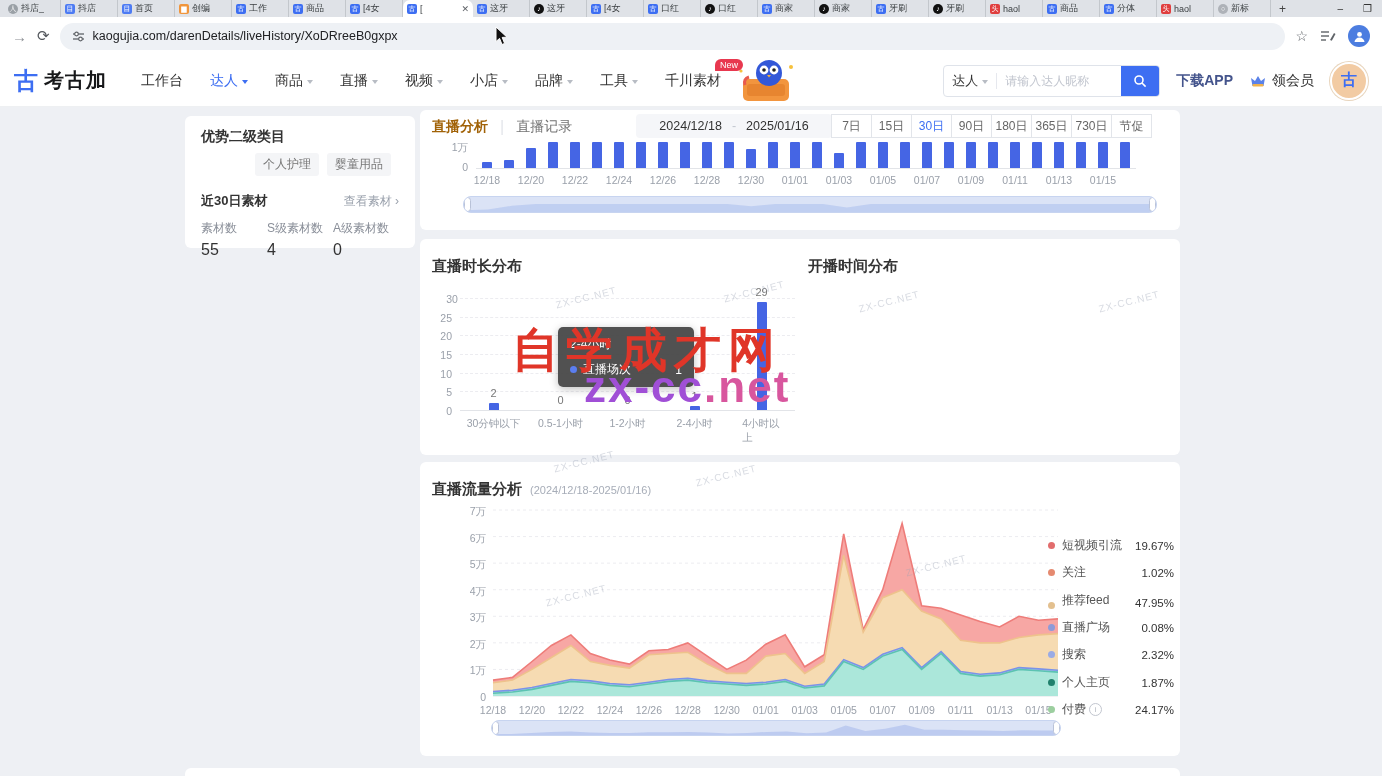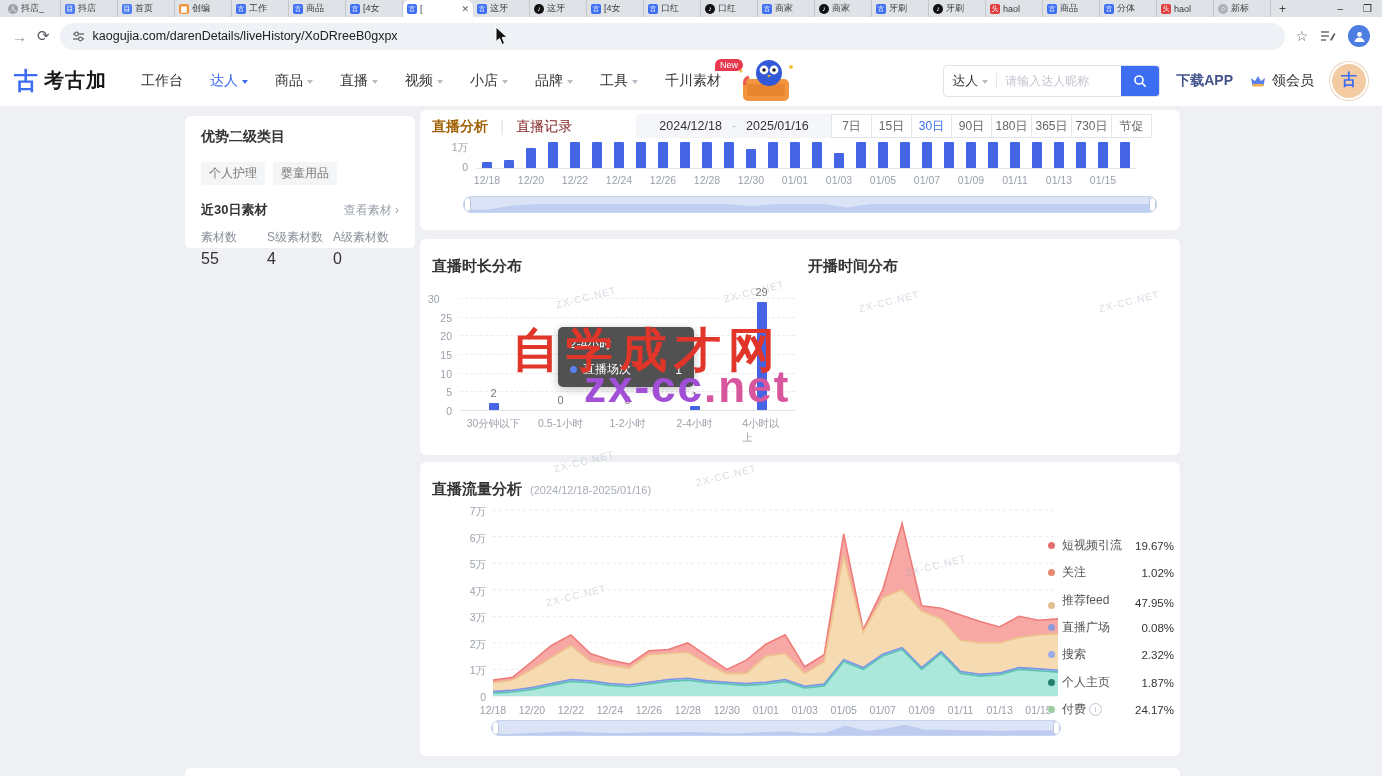--- a/index.html
+++ b/index.html
@@ -45,21 +45,21 @@
   
   .content{position:absolute;top:108px;left:0;right:0;bottom:0;}
   .card{position:absolute;background:#fff;border-radius:6px;box-sizing:border-box;}
   .ptitle{font-size:15px;font-weight:bold;color:#333;}
   .pill{display:inline-block;background:#f4f5f7;color:#777;font-size:12px;border-radius:3px;padding:3px 8px;margin-right:8px;}
   .statlabel{font-size:12px;color:#8a8f99;}
   .statval{font-size:16px;color:#333;margin-top:4px;}
   .link{font-size:12px;color:#9aa1ac;}
   
   .ftab-active{font-size:14px;color:#a16207;font-weight:bold;}
-  .ftab{font-size:14px;color:#7f1d1d;}
+  .ftab{font-size:14px;color:#737373;}
   .fsep{color:#e3e5ea;margin:0 12px;}
   .datebox{position:absolute;left:216px;top:4px;width:196px;height:24px;background:#f5f6f9;border-radius:4px;display:flex;align-items:center;justify-content:center;gap:10px;font-size:12.5px;color:#333;}
   .daybtn{width:41px;height:24px;border:1px solid #e2e5ea;background:#fff;box-sizing:border-box;display:flex;align-items:center;justify-content:center;font-size:12px;color:#666;margin-left:-1px;}
   .daybtn.on{color:#3d6ef2;position:relative;z-index:1;border-color:#e2e5ea;}
   .axis-lab{position:absolute;font-size:10.5px;color:#9aa0aa;}
   .xlab{position:absolute;font-size:10.5px;color:#9aa0aa;transform:translateX(-50%);}
   .gridline{position:absolute;border-top:1px dashed #ececf0;}
   .gridline.solid{border-top:1px solid #e2e4e8;}
   .bar{position:absolute;background:#4565e4;border-radius:1px 1px 0 0;}
   .barval{position:absolute;font-size:11px;color:#777;transform:translateX(-50%);}
@@ -297,21 +297,21 @@
         <span>领会员</span>
       </span>
       <div class="acct">古</div>
     </div>
   </div>
 
   <div class="content">
 
     <div class="card" style="left:185px;top:8px;width:230px;height:132px;padding:12px 16px;">
       <div class="ptitle" style="font-size:14px;">优势二级类目</div>
-      <div style="margin-top:16px;" id="sidebar-tags"><span class="pill">个人护理</span><span class="pill">婴童用品</span></div>
+      <div style="margin-top:7px;text-align:right;" id="sidebar-tags"><span class="pill">个人护理</span><span class="pill">婴童用品</span></div>
       <div style="margin-top:16px;display:flex;align-items:center;">
         <span class="ptitle" style="font-size:13px;">近30日素材</span>
         <span class="link" style="margin-left:auto;">查看素材 ›</span>
       </div>
       <div style="display:flex;margin-top:10px;" id="sidebar-stats">
           <div style="flex: 1 1 0%;">
             <div class="statlabel">素材数</div>
             <div class="statval">55</div>
           </div>
           <div style="flex: 1 1 0%;">
@@ -398,21 +398,21 @@
           <div class="brush" style="left: 43px; top: 56px; width: 694px; height: 17px;"><svg width="694" height="17">
               <polygon points="0,17 0.0,13.2 23.9,12.4 47.9,8.8 71.8,7.0 95.7,7.0 119.7,7.0 143.6,7.0 167.5,7.0 191.4,7.0 215.4,7.0 239.3,7.0 263.2,7.0 287.2,9.2 311.1,7.0 335.0,7.0 359.0,7.0 382.9,10.4 406.8,7.0 430.8,7.0 454.7,7.0 478.6,7.0 502.6,7.0 526.5,7.0 550.4,7.0 574.3,7.0 598.3,7.0 622.2,7.0 646.1,7.0 670.1,7.0 694.0,7.0 694,17" fill="#b9c9f0" opacity="0.8"></polygon>
             </svg><div class="handle" style="left: 0px;"></div><div class="handle" style="right: 0px;"></div></div>
         </div>
     </div>
 
     <div class="card" style="left:420px;top:131px;width:760px;height:216px;">
       <div class="ptitle" style="position:absolute;left:12px;top:18px;">直播时长分布</div>
       <div class="ptitle" style="position:absolute;left:388px;top:18px;">开播时间分布</div>
       <div id="durchart" style="position:absolute;left:0;top:0;width:380px;height:216px;">
-          <div class="axis-lab" style="left: 8px; top: 54px; width: 24px; text-align: left;">30</div>
+          <div class="axis-lab" style="left: 20px; top: 54px; width: 24px; text-align: center;">30</div>
           <div class="gridline" style="left: 40px; top: 59px; width: 335px;"></div>
           <div class="axis-lab" style="left: 8px; top: 72.7px; width: 24px; text-align: right;">25</div>
           <div class="gridline" style="left: 40px; top: 77.7px; width: 335px;"></div>
           <div class="axis-lab" style="left: 8px; top: 91.3px; width: 24px; text-align: right;">20</div>
           <div class="gridline" style="left: 40px; top: 96.3px; width: 335px;"></div>
           <div class="axis-lab" style="left: 8px; top: 110px; width: 24px; text-align: right;">15</div>
           <div class="gridline" style="left: 40px; top: 115px; width: 335px;"></div>
           <div class="axis-lab" style="left: 8px; top: 128.7px; width: 24px; text-align: right;">10</div>
           <div class="gridline" style="left: 40px; top: 133.7px; width: 335px;"></div>
           <div class="axis-lab" style="left: 8px; top: 147.3px; width: 24px; text-align: right;">5</div>

